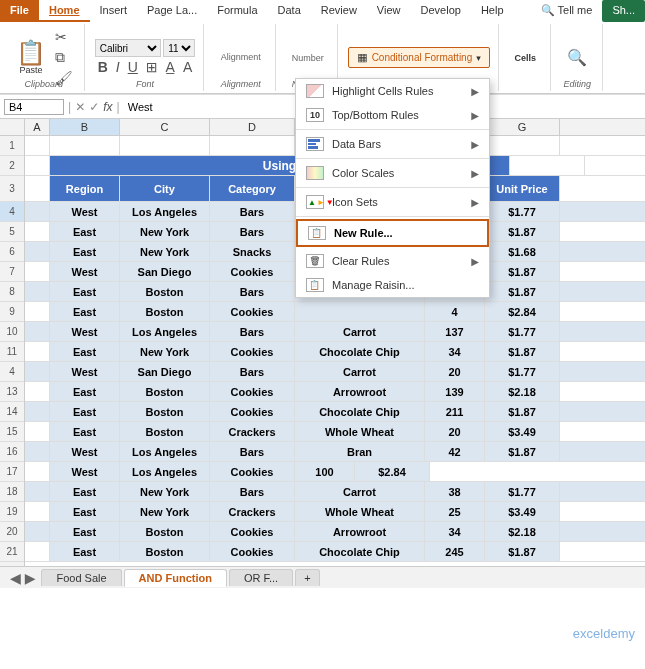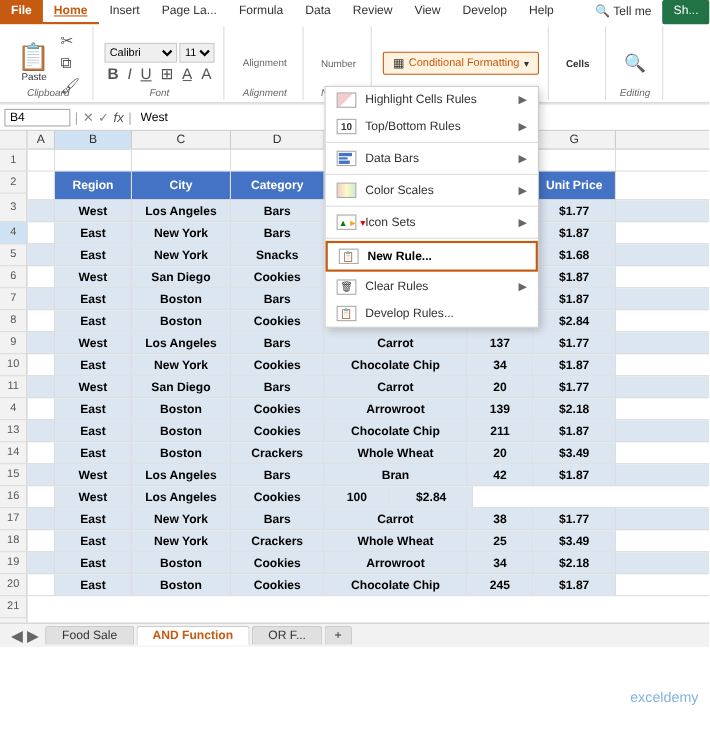--- a/index.html
+++ b/index.html
@@ -195,20 +195,25 @@
       <div class="sheet-row" style="height:20px;">
         <div class="cell" style="width:25px;"></div>
         <div class="cell" style="width:70px;"></div>
         <div class="cell" style="width:90px;"></div>
         <div class="cell" style="width:85px;"></div>
         <div class="cell" style="width:130px;"></div>
         <div class="cell" style="width:60px;"></div>
         <div class="cell" style="width:75px;"></div>
       </div>
 
+      <div class="sheet-row" style="height:20px;">
+        <div class="cell" style="width:25px;"></div>
+        <div class="cell cell-highlight" style="width:460px;background:#4472c4;color:#fff;font-weight:700;justify-content:center;font-size:12px;">Using</div>
+        <div class="cell" style="width:75px;"></div>
+      </div>
 
       <div class="sheet-row" style="height:26px;">
         <div class="cell" style="width:25px;"></div>
         <div class="cell cell-header" style="width:70px;">Region</div>
         <div class="cell cell-header" style="width:90px;">City</div>
         <div class="cell cell-header" style="width:85px;">Category</div>
         <div class="cell cell-header" style="width:130px;"></div>
         <div class="cell cell-header" style="width:60px;">y (Pcs)</div>
         <div class="cell cell-header" style="width:75px;">Unit Price</div>
       </div>
@@ -469,17 +474,17 @@
       <div class="item-left">
         <span style="width:18px;height:14px;display:inline-flex;align-items:center;justify-content:center;border:1px solid #aaa;font-size:9px;">🗑</span>
         <span>Clear Rules</span>
       </div>
       <span class="arrow">▶</span>
     </div>
 
     <div class="cond-menu-item">
       <div class="item-left">
         <span style="width:18px;height:14px;display:inline-flex;align-items:center;justify-content:center;border:1px solid #aaa;font-size:9px;">📋</span>
-        <span>Develop Rules...</span>
+        <span>Manage Raisin...</span>
       </div>
     </div>
   </div>
 </div>
 
 </body></html>

